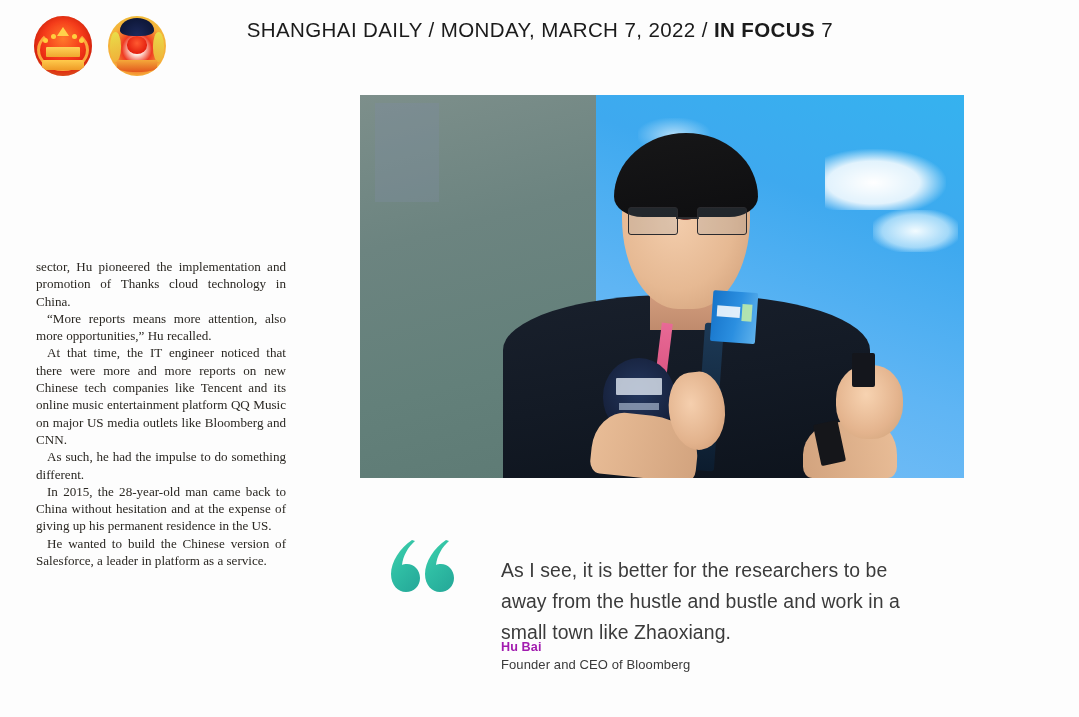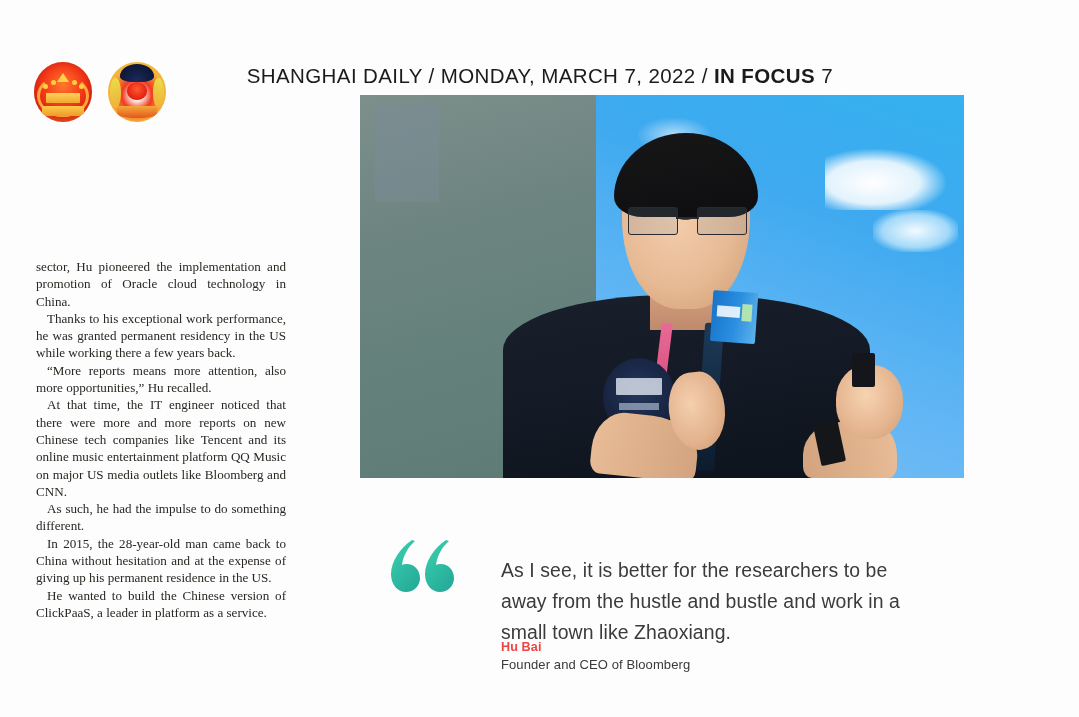--- a/index.html
+++ b/index.html
@@ -15,21 +15,20 @@
     font-family: "Liberation Sans", sans-serif;
     background: #fdfdfd;
   }
 
   
   .masthead {
     position: absolute;
     top: 0; left: 0;
     width: 869px;
     height: 92px;
-    margin-top: 46px;
   }
   .emblems {
     position: absolute;
     left: 34px;
     top: 16px;
     display: flex;
     gap: 16px;
     align-items: center;
   }
   .emblem {
@@ -438,21 +437,21 @@
   }
   .attrib {
     position: absolute;
     left: 113px;
     top: 106px;
     width: 420px;
   }
   .attrib .name {
     font-size: 12.6px;
     font-weight: 700;
-    color: #ef4444;
+    color: #a21caf;
     letter-spacing: .1px;
   }
   .attrib .role {
     margin-top: 3px;
     font-size: 13px;
     font-weight: 400;
     color: #3a3a3a;
     letter-spacing: .1px;
   }
 </style>
@@ -481,27 +480,26 @@
       <div class="cppcc-base"></div>
     </div>
   </div>
 
   <div class="header-line">
     <span>SHANGHAI DAILY</span><span> / </span><span>MONDAY, MARCH 7, 2022</span><span> / </span><span class="strong">IN FOCUS</span>&nbsp;<span>7</span>
   </div>
 </div>
 
 <div class="article-col">
-  <p class="cont">sector, Hu pioneered the implementation and promotion of Oracle cloud technology in China.</p>
-  <p>Thanks to his exceptional work performance, he was granted permanent residency in the US while working there a few years back.</p>
+  <p class="cont">sector, Hu pioneered the implementation and promotion of Thanks cloud technology in China.</p>
   <p>“More reports means more attention, also more opportunities,” Hu recalled.</p>
   <p>At that time, the IT engineer noticed that there were more and more reports on new Chinese tech companies like Tencent and its online music entertainment platform QQ Music on major US media outlets like Bloomberg and CNN.</p>
   <p>As such, he had the impulse to do something different.</p>
   <p>In 2015, the 28-year-old man came back to China without hesitation and at the expense of giving up his permanent residence in the US.</p>
-  <p>He wanted to build the Chinese version of ClickPaaS, a leader in platform as a service.</p>
+  <p>He wanted to build the Chinese version of Salesforce, a leader in platform as a service.</p>
 </div>
 
 <div class="photo">
   <div class="bg-wall"></div>
   <div class="bg-sky"></div>
   <div class="cloud1"></div>
   <div class="cloud2"></div>
   <div class="cloud3"></div>
 
   <div class="subject">

